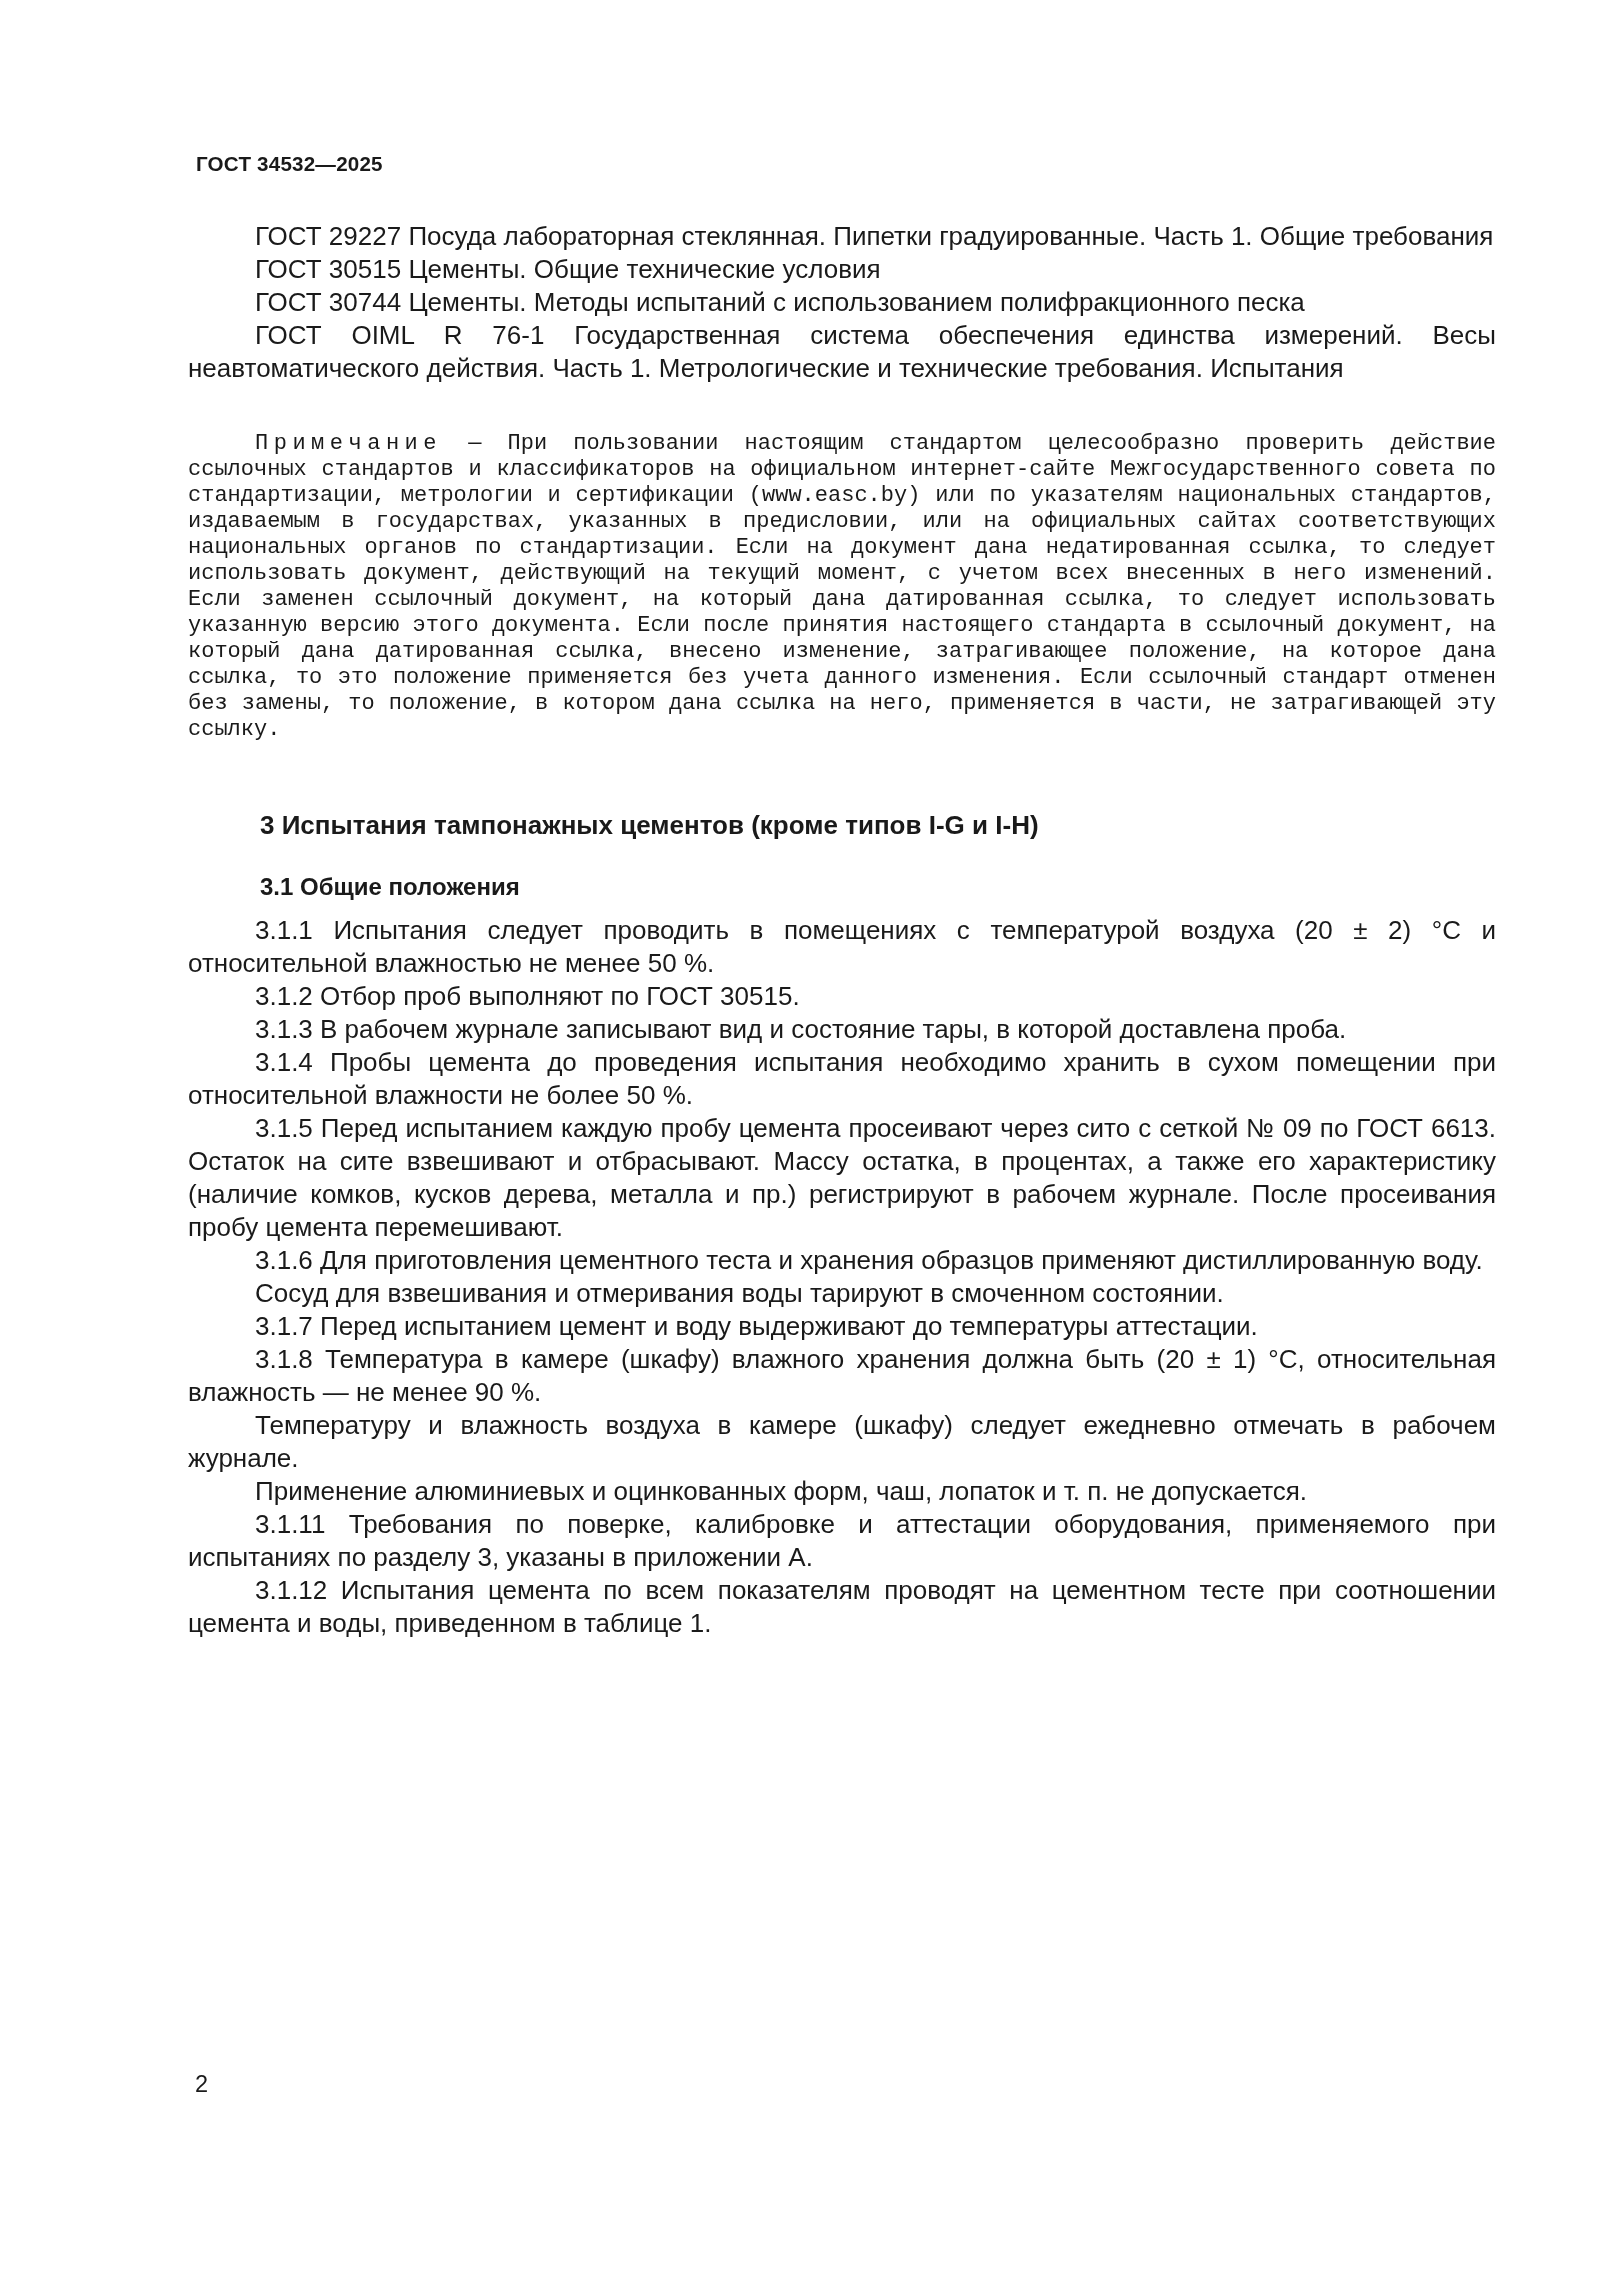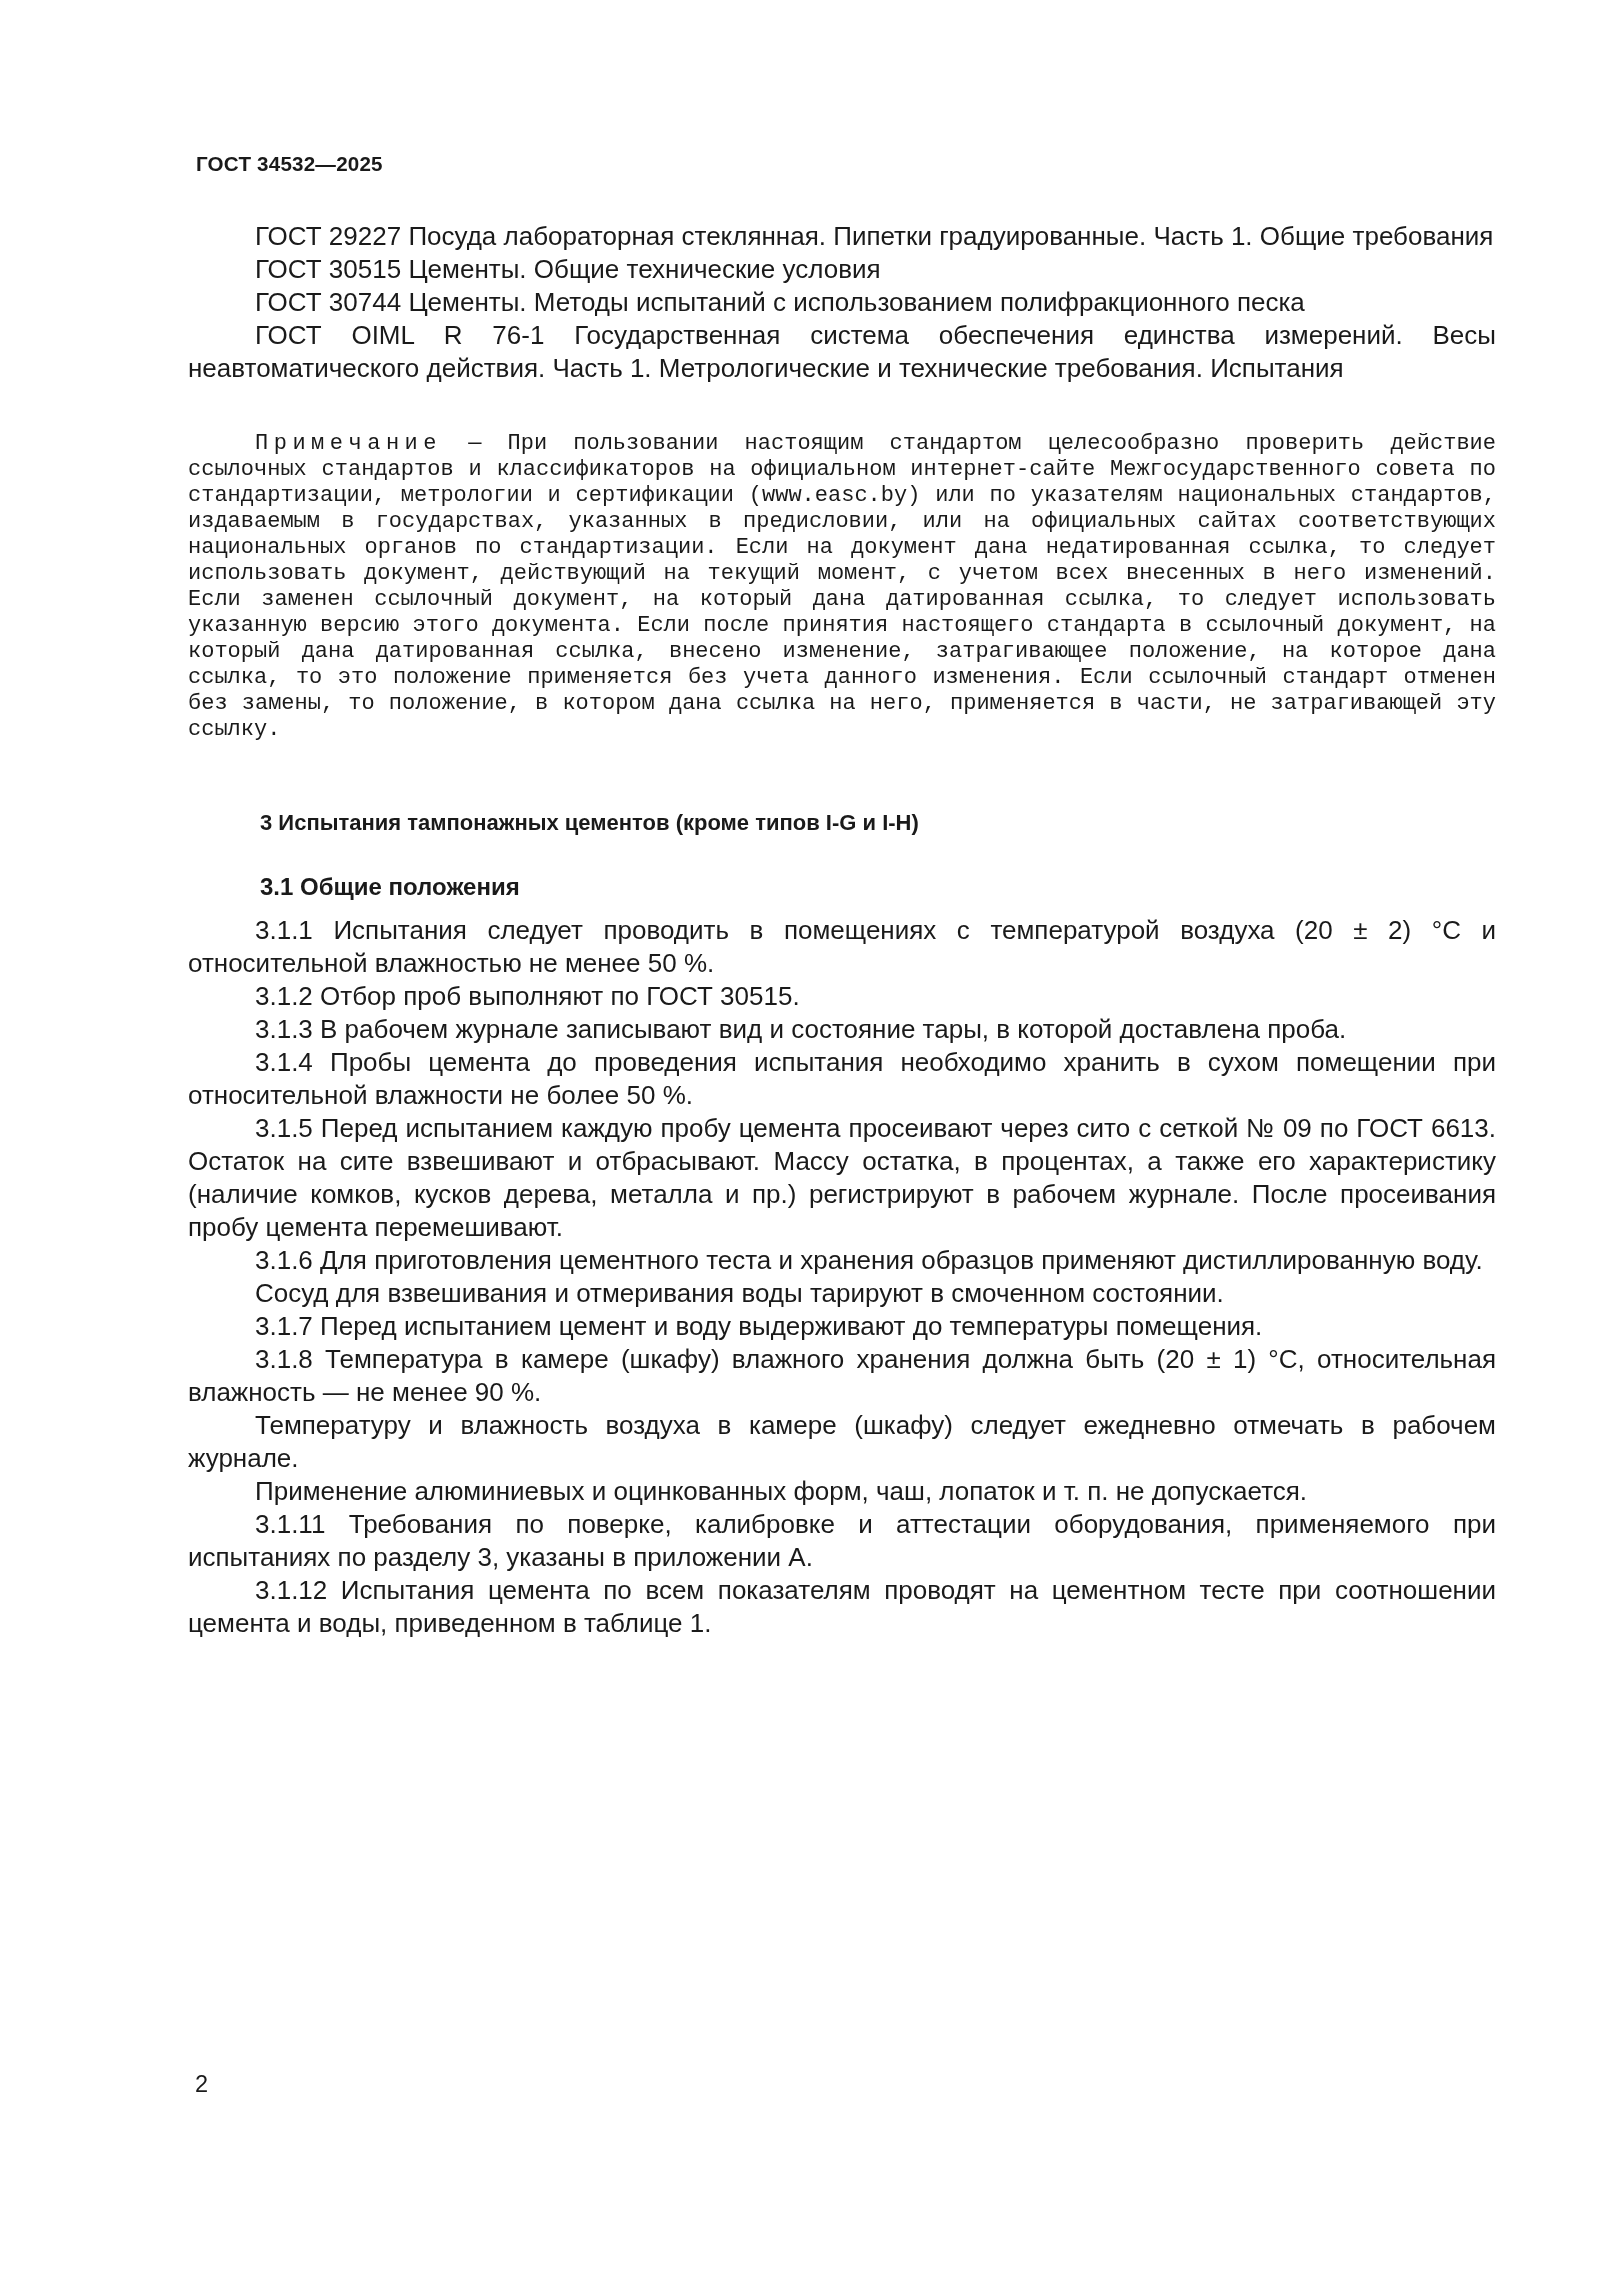--- a/index.html
+++ b/index.html
@@ -6,21 +6,21 @@
   body { width: 1621px; height: 2293px; position: relative; overflow: hidden; color: #1a1a1a; font-family: "Liberation Sans", sans-serif; }
   .page { position: absolute; left: 0; top: 0; width: 1621px; height: 1936px; background: #fff; }
   .doc-header { position: absolute; left: 196px; top: 152px; font-size: 20.6px; font-weight: bold; letter-spacing: 0.2px; }
   .col { position: absolute; left: 188px; width: 1308px; }
   .body-text { font-size: 26px; line-height: 33px; text-align: justify; }
   .body-text p { margin: 0; text-indent: 67px; }
   .refs { top: 220px; }
   .note { top: 431px; font-size: 22px; line-height: 26px; text-align: justify; }
   .note p { margin: 0; text-indent: 67px; font-family: Liberation Mono, monospace; }
   .note-label { letter-spacing: 5.5px; }
-  .h1 { position: absolute; left: 260px; top: 810px; font-size: 22px; font-weight: bold; white-space: nowrap; }
+  .h1 { position: absolute; left: 260px; top: 810px; font-size: 26px; font-weight: bold; white-space: nowrap; }
   .h2 { position: absolute; left: 260px; top: 873px; font-size: 24px; font-weight: bold; white-space: nowrap; }
   .sec { top: 914px; }
   sup { font-size: 15.7px; line-height: 0; vertical-align: 9.8px; }
   .page-num { position: absolute; left: 195px; top: 2071px; font-size: 23.5px; }
 </style>
 </head>
 <body>
 
 <div class="page">
 
@@ -41,21 +41,21 @@
   <div class="h2">3.1 Общие положения</div>
 
   <div class="col body-text sec">
     <p>3.1.1 Испытания следует проводить в помещениях с температурой воздуха (20 ± 2) °С и относительной влажностью не менее 50 %.</p>
     <p>3.1.2 Отбор проб выполняют по ГОСТ 30515.</p>
     <p>3.1.3 В рабочем журнале записывают вид и состояние тары, в которой доставлена проба.</p>
     <p>3.1.4 Пробы цемента до проведения испытания необходимо хранить в сухом помещении при относительной влажности не более 50 %.</p>
     <p>3.1.5 Перед испытанием каждую пробу цемента просеивают через сито с сеткой № 09 по ГОСТ 6613. Остаток на сите взвешивают и отбрасывают. Массу остатка, в процентах, а также его характеристику (наличие комков, кусков дерева, металла и пр.) регистрируют в рабочем журнале. После просеивания пробу цемента перемешивают.</p>
     <p>3.1.6 Для приготовления цементного теста и хранения образцов применяют дистиллированную воду.</p>
     <p>Сосуд для взвешивания и отмеривания воды тарируют в смоченном состоянии.</p>
-    <p>3.1.7 Перед испытанием цемент и воду выдерживают до температуры помещения.</p>
+    <p>3.1.7 Перед испытанием цемент и воду выдерживают до температуры аттестации.</p>
     <p>3.1.8 Температура в камере (шкафу) влажного хранения должна быть (20 ± 1) °С, относительная влажность — не менее 90 %.</p>
     <p>Температуру и влажность воздуха в камере (шкафу) следует ежедневно отмечать в рабочем журнале.</p>
     <p>Применение алюминиевых и оцинкованных форм, чаш, лопаток и т. п. не допускается.</p>
     <p>3.1.11 Требования по поверке, калибровке и аттестации оборудования, применяемого при испытаниях по разделу 3, указаны в приложении А.</p>
     <p>3.1.12 Испытания цемента по всем показателям проводят на цементном тесте при соотношении цемента и воды, приведенном в таблице 1.</p>
   </div>
 
   <div class="page-num">2</div>
 
 </div>

